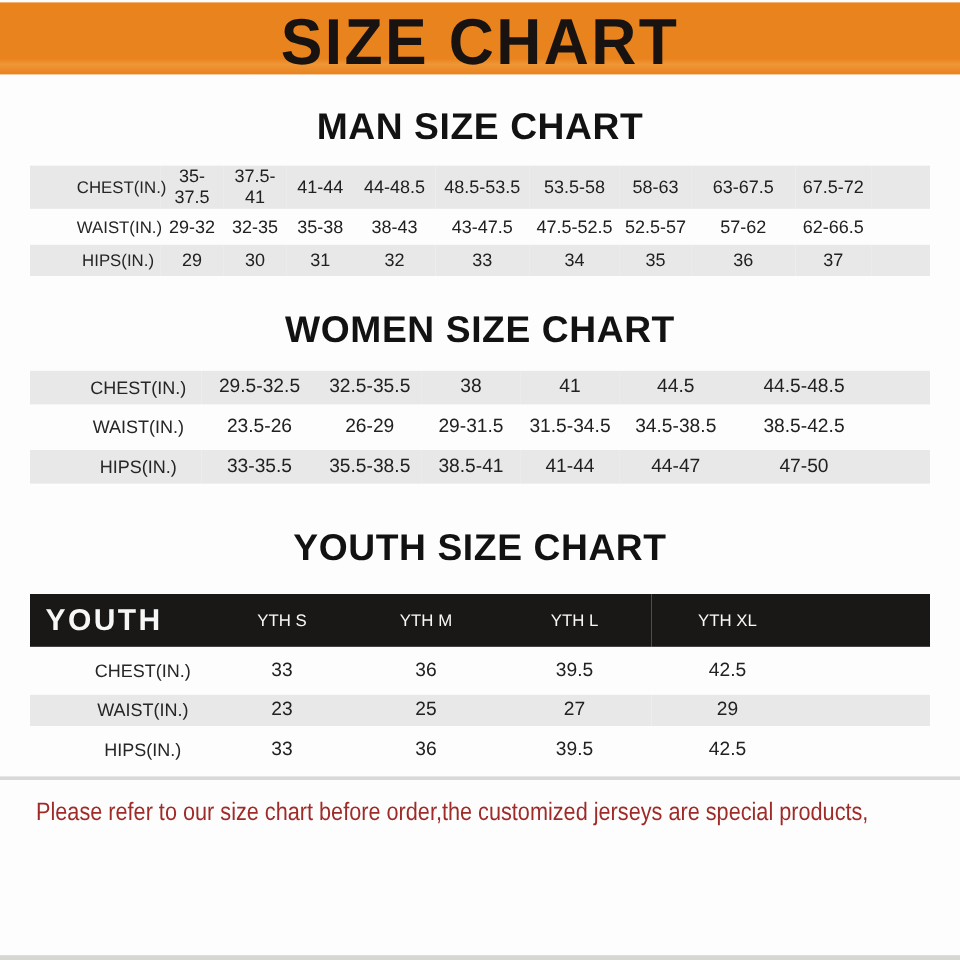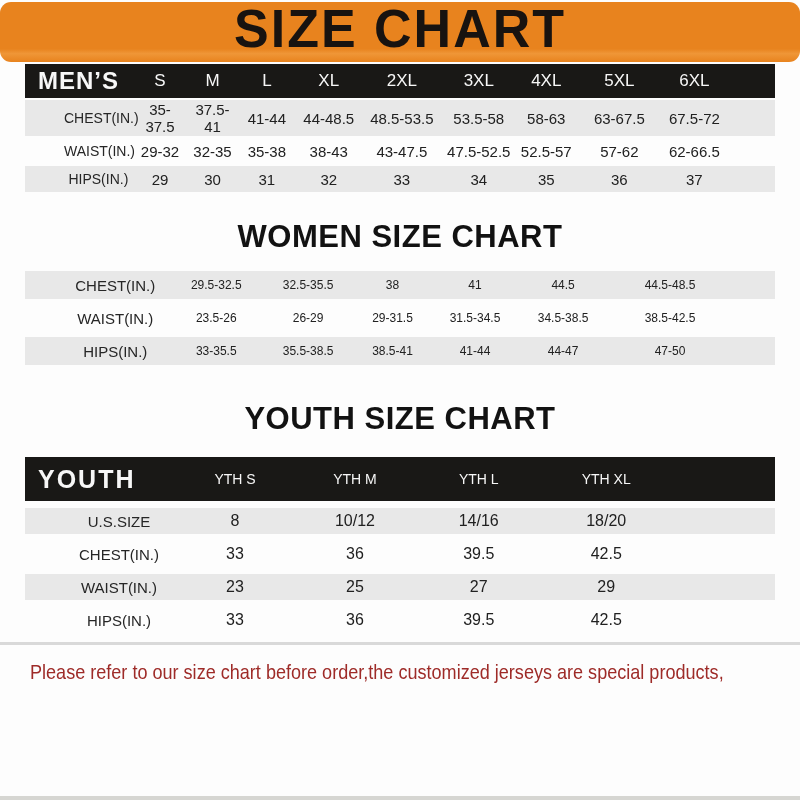--- a/index.html
+++ b/index.html
@@ -9,21 +9,21 @@
     font-family: "Liberation Sans", sans-serif;
     color: #1e1e1e;
     overflow: hidden;
   }
   .page { position: relative; width: 800px; height: 800px; }
 
   
   .banner {
     height: 60px; margin-top: 2px;
     background: linear-gradient(180deg, var(--banner-bg, #E8831E) 0%, var(--banner-bg, #E8831E) 78%, #ef9637 86%, var(--banner-bg, #E8831E) 100%);
-    display: flex; align-items: flex-start; justify-content: center; border-radius: 11px;
+    display: flex; align-items: flex-end; justify-content: center;
   }
   .banner-title {
     font-size: 52px; font-weight: bold; letter-spacing: 2px;
     color: #181310; transform: scaleY(1.04);
     line-height: 1;
   }
 
   
   .section-title {
     text-align: center; font-size: 31px; font-weight: bold;
@@ -52,21 +52,21 @@
     font-weight: bold; letter-spacing: 1px;
   }
   .men td.hlabel   { font-size: 24px !important; }
   .women td.hlabel { font-size: 25px !important; }
   .youth td.hlabel { font-size: 25px !important; letter-spacing: 2px; }
 
   tr.gray  { background: var(--row-alt-bg, #E8E8E8); }
   tr.white { background: #fdfdfd; }
   tbody td { text-align: center; vertical-align: middle; color: #212121; }
   .men   tr.r td { height: 24px; font-size: 15px; }
-  .women tr.r td { height: 26px; font-size: 12px; }
+  .women tr.r td { height: 26px; font-size: 16px; }
   .youth tr.r td { height: 24px; font-size: 16px; }
   td.rlabel { font-size: 14px !important; color: #262626; padding-left: 39px; }
   .women td.rlabel, .youth td.rlabel { font-size: 15px !important; }
 
   
   .divider { width: 800px; height: 3px; background: #d9d9d9; margin-top: 2px; }
   .footer { margin: 12px 0 0 30px; }
   .footer-line {
     color: var(--footer-text, #9E2B28);
     font-size: 21px; line-height: 30px; white-space: nowrap;
@@ -79,48 +79,36 @@
 </style>
 </head>
 <body>
 
 <div class="page">
 
   <div class="banner">
     <span class="banner-title">SIZE CHART</span>
   </div>
 
+  <div class="section-title t-men">MAN SIZE CHART</div>
   <table class="size-table men">
     <colgroup>
       <col style="width:14.5%">
         <col style="width:7%">
         <col style="width:7%">
         <col style="width:7.5%">
         <col style="width:9%">
       <col style="width:10.5%">
         <col style="width:10%">
         <col style="width:8%">
         <col style="width:11.5%">
         <col style="width:8.5%">
         <col style="width:6.5%">
     </colgroup>
     <tbody>
-      <tr class="hdr">
-        <td class="hlabel">MEN’S</td>
-        <td>S</td>
-        <td>M</td>
-        <td>L</td>
-        <td>XL</td>
-        <td>2XL</td>
-        <td>3XL</td>
-        <td>4XL</td>
-        <td>5XL</td>
-        <td>6XL</td>
-        <td></td>
-      </tr>
       <tr class="r gray">
         <td class="rlabel">CHEST(IN.)</td>
         <td>35-37.5</td>
         <td>37.5-41</td>
         <td>41-44</td>
         <td>44-48.5</td>
         <td>48.5-53.5</td>
         <td>53.5-58</td>
         <td>58-63</td>
         <td>63-67.5</td>
@@ -214,28 +202,20 @@
     </colgroup>
     <tbody>
       <tr class="hdr">
         <td class="hlabel">YOUTH</td>
         <td>YTH S</td>
         <td>YTH M</td>
         <td>YTH L</td>
         <td>YTH XL</td>
         <td></td>
       </tr>
-      <tr class="r gray">
-        <td class="rlabel">U.S.SIZE</td>
-        <td>8</td>
-        <td>10/12</td>
-        <td>14/16</td>
-        <td>18/20</td>
-        <td></td>
-      </tr>
       <tr class="r white">
         <td class="rlabel">CHEST(IN.)</td>
         <td>33</td>
         <td>36</td>
         <td>39.5</td>
         <td>42.5</td>
         <td></td>
       </tr>
       <tr class="r gray">
         <td class="rlabel">WAIST(IN.)</td>

